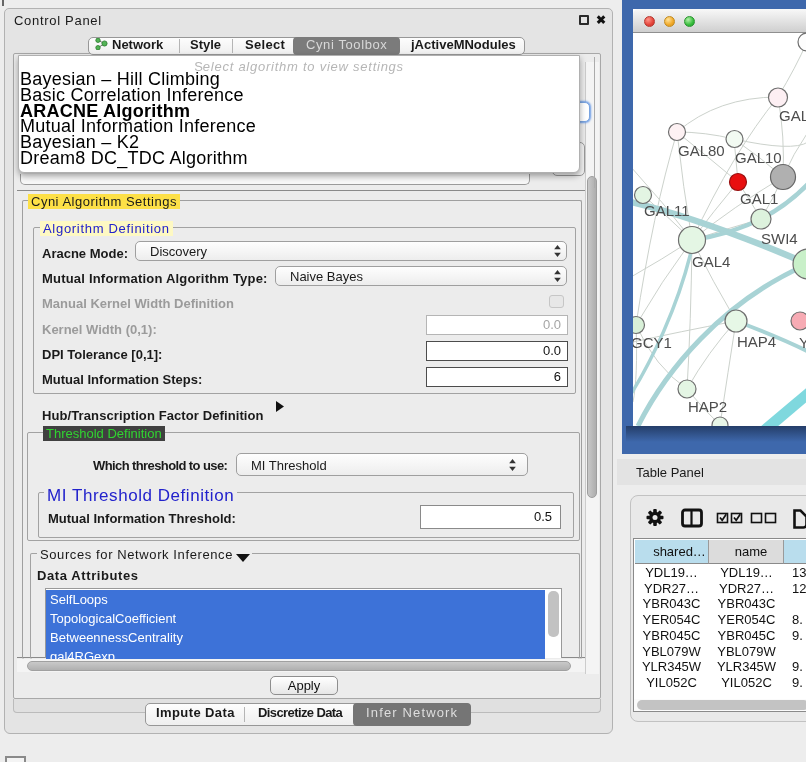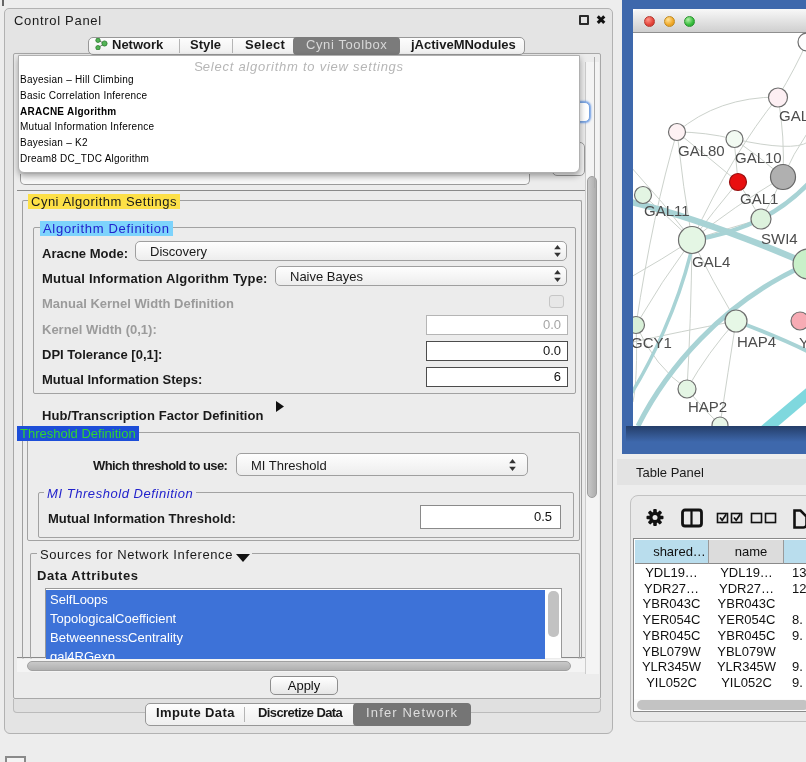--- a/index.html
+++ b/index.html
@@ -206,21 +206,21 @@
      border-radius:5px;box-sizing:border-box;"></div>
 <div class="abs" style="left:20px;top:174px;width:510px;height:11px;background:#f7f7f7;border:1px solid #9a9a9a;
      border-top:none;border-radius:0 0 5px 5px;box-sizing:border-box;"></div>
 
 <div class="abs" style="left:17px;top:190px;width:568px;height:468px;border-top:1px solid #8a8a8a;border-bottom:1px solid #8a8a8a;box-sizing:border-box;"></div>
 
 <div class="abs" style="left:22px;top:200px;width:558px;height:458px;border:1px solid #9f9f9f;border-bottom:none;border-radius:2px;"></div>
 <div class="abs n13" style="left:28px;top:194px;background:#fde047;padding:0 3px;letter-spacing:0.5px;">Cyni Algorithm Settings</div>
 
 <div class="abs" style="left:33px;top:227px;width:541px;height:165px;border:1px solid #a2a2a2;border-radius:2px;"></div>
-<div class="abs" style="left:40px;top:221px;font-size:13px;color:#2222cc;background:#7dd3fc;padding:0 3px;letter-spacing:0.7px;">Algorithm Definition</div>
+<div class="abs" style="left:40px;top:221px;font-size:13px;color:#2222cc;background:#fef9c3;padding:0 3px;letter-spacing:0.7px;">Algorithm Definition</div>
 
 <div class="abs b13" style="left:42px;top:246px;">Aracne Mode:</div>
 <div class="abs combo" style="left:135px;top:241px;width:432px;height:20px;"></div>
 <div class="abs n13" style="left:150px;top:244px;">Discovery</div>
 
 <div class="abs b13" style="left:42px;top:271px;letter-spacing:0.2px;">Mutual Information Algorithm Type:</div>
 <div class="abs combo" style="left:275px;top:266px;width:292px;height:20px;"></div>
 <div class="abs n13" style="left:290px;top:269px;">Naive Bayes</div>
 
 <div class="abs b13" style="left:42px;top:296px;color:#9b9b9b;">Manual Kernel Width Definition</div>
@@ -237,28 +237,28 @@
 <div class="abs b13" style="left:42px;top:372px;">Mutual Information Steps:</div>
 <div class="abs" style="left:426px;top:367px;width:142px;height:20px;background:#fff;border:1px solid #4c4c4c;box-sizing:border-box;
      font-size:13px;color:#111;text-align:right;line-height:18px;padding-right:6px;">6</div>
 
 <div class="abs b13" style="left:42px;top:400px;letter-spacing:0.1px;margin-top:8px;">Hub/Transcription Factor Definition</div>
 <svg class="abs" style="left:274px;top:400px;" width="12" height="13">
     <path d="M2 1 L10 6.5 L2 12 Z" fill="#111"></path>
   </svg>
 
 <div class="abs" style="left:27px;top:432px;width:551px;height:107px;border:1px solid #a2a2a2;border-radius:2px;"></div>
-<div class="abs" style="left:17px;top:426px;font-size:13px;color:#30d430;background:#1d4ed8;padding:0 3px;">Threshold Definition</div>
+<div class="abs" style="left:43px;top:426px;font-size:13px;color:#30d430;background:#404040;padding:0 3px;">Threshold Definition</div>
 
 <div class="abs b13" style="left:93px;top:458px;letter-spacing:-0.6px;">Which threshold to use:</div>
 <div class="abs combo" style="left:236px;top:453px;width:292px;height:23px;"></div>
 <div class="abs n13" style="left:251px;top:458px;">MI Threshold</div>
 
 <div class="abs" style="left:38px;top:492px;width:534px;height:44px;border:1px solid #a2a2a2;border-radius:2px;"></div>
-<div class="abs" style="left:44px;top:486px;font-size:13px;color:#2222cc;background:#ececec;padding:0 3px;letter-spacing:0.55px;font-style:italic;">MI Threshold Definition</div>
+<div class="abs" style="left:44px;top:486px;font-size:17px;color:#2222cc;background:#ececec;padding:0 3px;letter-spacing:0.55px;">MI Threshold Definition</div>
 <div class="abs b13" style="left:48px;top:511px;">Mutual Information Threshold:</div>
 <div class="abs" style="left:420px;top:505px;width:141px;height:24px;background:#fff;border:1px solid #8a8a8a;box-sizing:border-box;
      font-size:13px;color:#111;text-align:right;line-height:22px;padding-right:8px;">0.5</div>
 
 <div class="abs" style="left:30px;top:553px;width:548px;height:105px;border:1px solid #a2a2a2;border-top:1px solid #a2a2a2;border-bottom:none;border-radius:2px;"></div>
 <div class="abs n13" style="left:37px;top:547px;background:#ececec;padding:0 3px;letter-spacing:0.6px;">Sources for Network Inference</div>
 <svg class="abs" style="left:233px;top:551px;background:#ececec;" width="19" height="12">
     <path d="M3 3 H17 L10 11 Z" fill="#111"></path>
   </svg>
 
@@ -285,21 +285,21 @@
      border:1px solid #979797;border-radius:5px;box-sizing:border-box;"></div>
 <div class="abs b13" style="left:156px;top:705px;letter-spacing:0.4px;">Impute Data</div>
 <div class="abs" style="left:244px;top:707px;width:1px;height:15px;background:#b5b5b5;"></div>
 <div class="abs b13" style="left:258px;top:705px;letter-spacing:-0.6px;">Discretize Data</div>
 <div class="abs" style="left:353px;top:703px;width:118px;height:23px;background:#757575;border-radius:4px;"></div>
 <div class="abs" style="left:366px;top:705px;font-size:13px;color:#dedede;letter-spacing:1.15px;">Infer Network</div>
 
 <div class="abs" style="left:18px;top:55px;width:562px;height:118px;background:#fff;
      border:1px solid #b0b0b0;border-radius:0 0 6px 6px;box-shadow:0 3px 6px rgba(0,0,0,0.35);box-sizing:border-box;">
   <div style="text-align:center;font-size:13px;color:#b6b6b6;margin-top:4px;line-height:13px;">S<span style="letter-spacing:0.75px;font-style:italic;">elect algorithm to view settings</span></div>
-  <div style="font-size:10px;color:#000;line-height:15.8px;padding-left:1px;margin-top:-1px;letter-spacing:0.25px;">
+  <div style="font-size:18px;color:#000;line-height:15.8px;padding-left:1px;margin-top:-1px;letter-spacing:0.25px;">
     Bayesian – Hill Climbing<br>
     Basic Correlation Inference<br>
     <b>ARACNE Algorithm</b><br>
     Mutual Information Inference<br>
     Bayesian – K2<br>
     Dream8 DC_TDC Algorithm
   </div>
 </div>
 
 <div class="abs" style="left:5px;top:756px;width:17px;height:10px;background:#f4f4f4;border:2px solid #8a8a8a;"></div>

